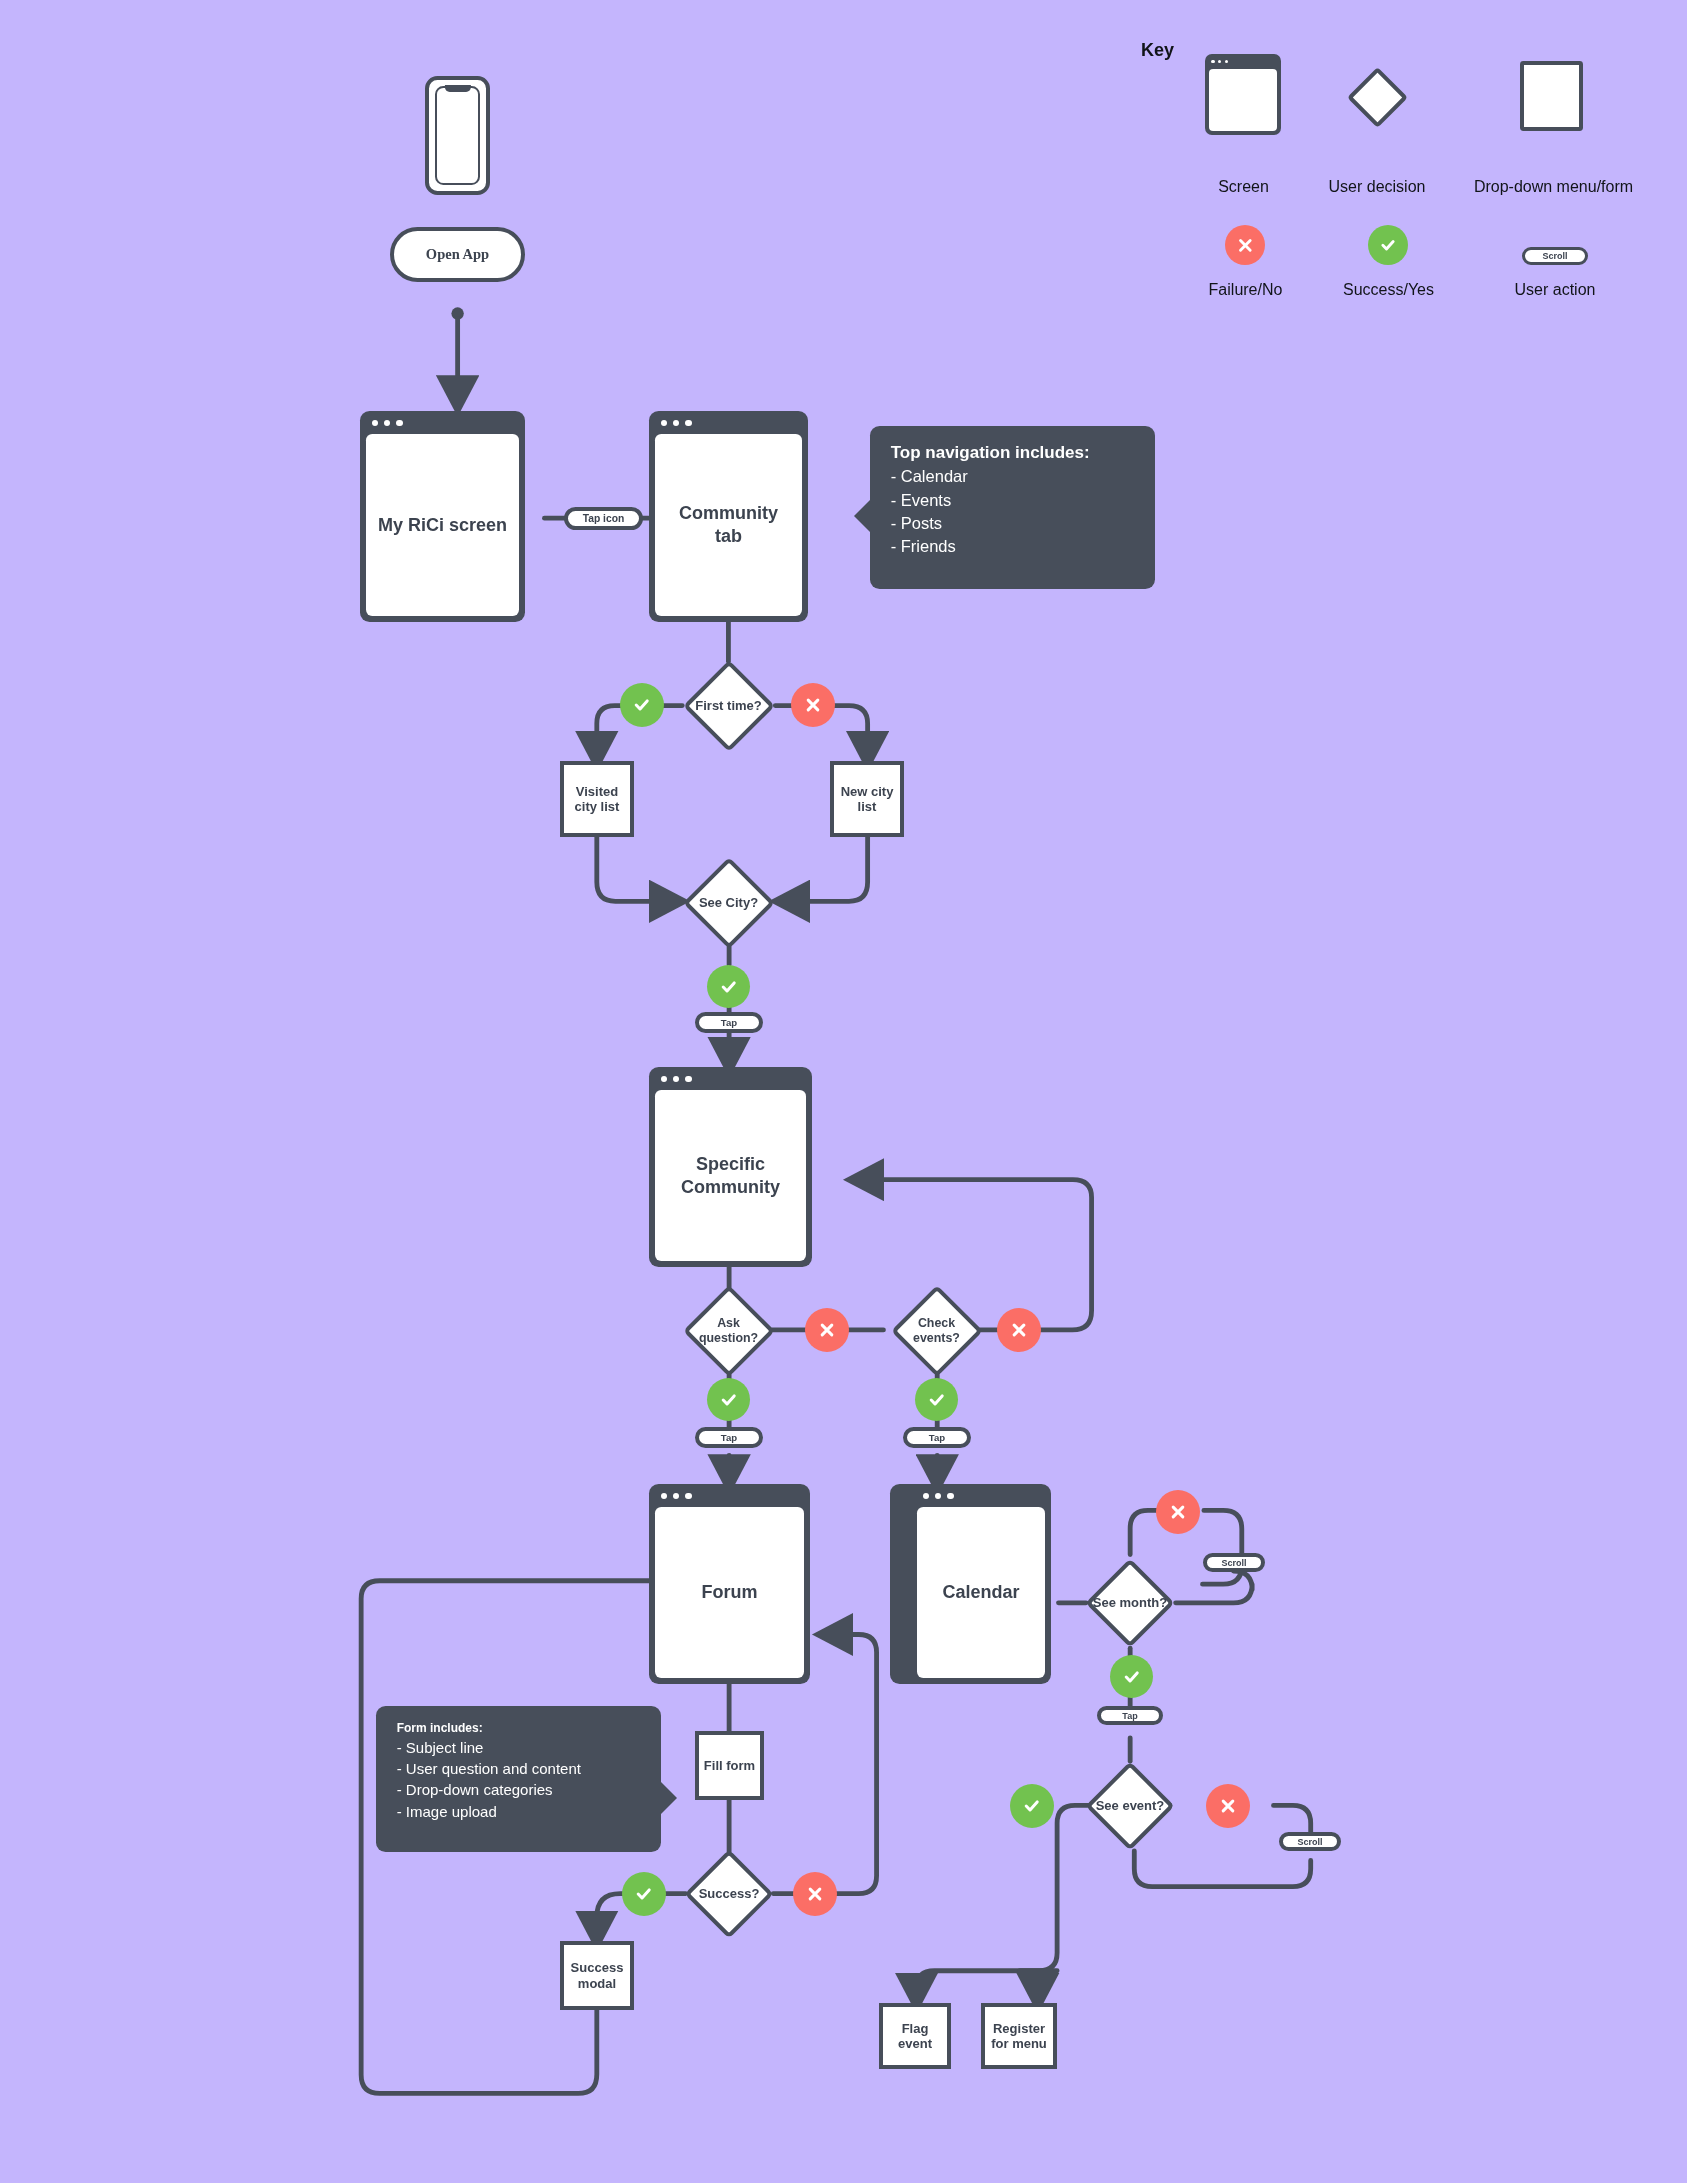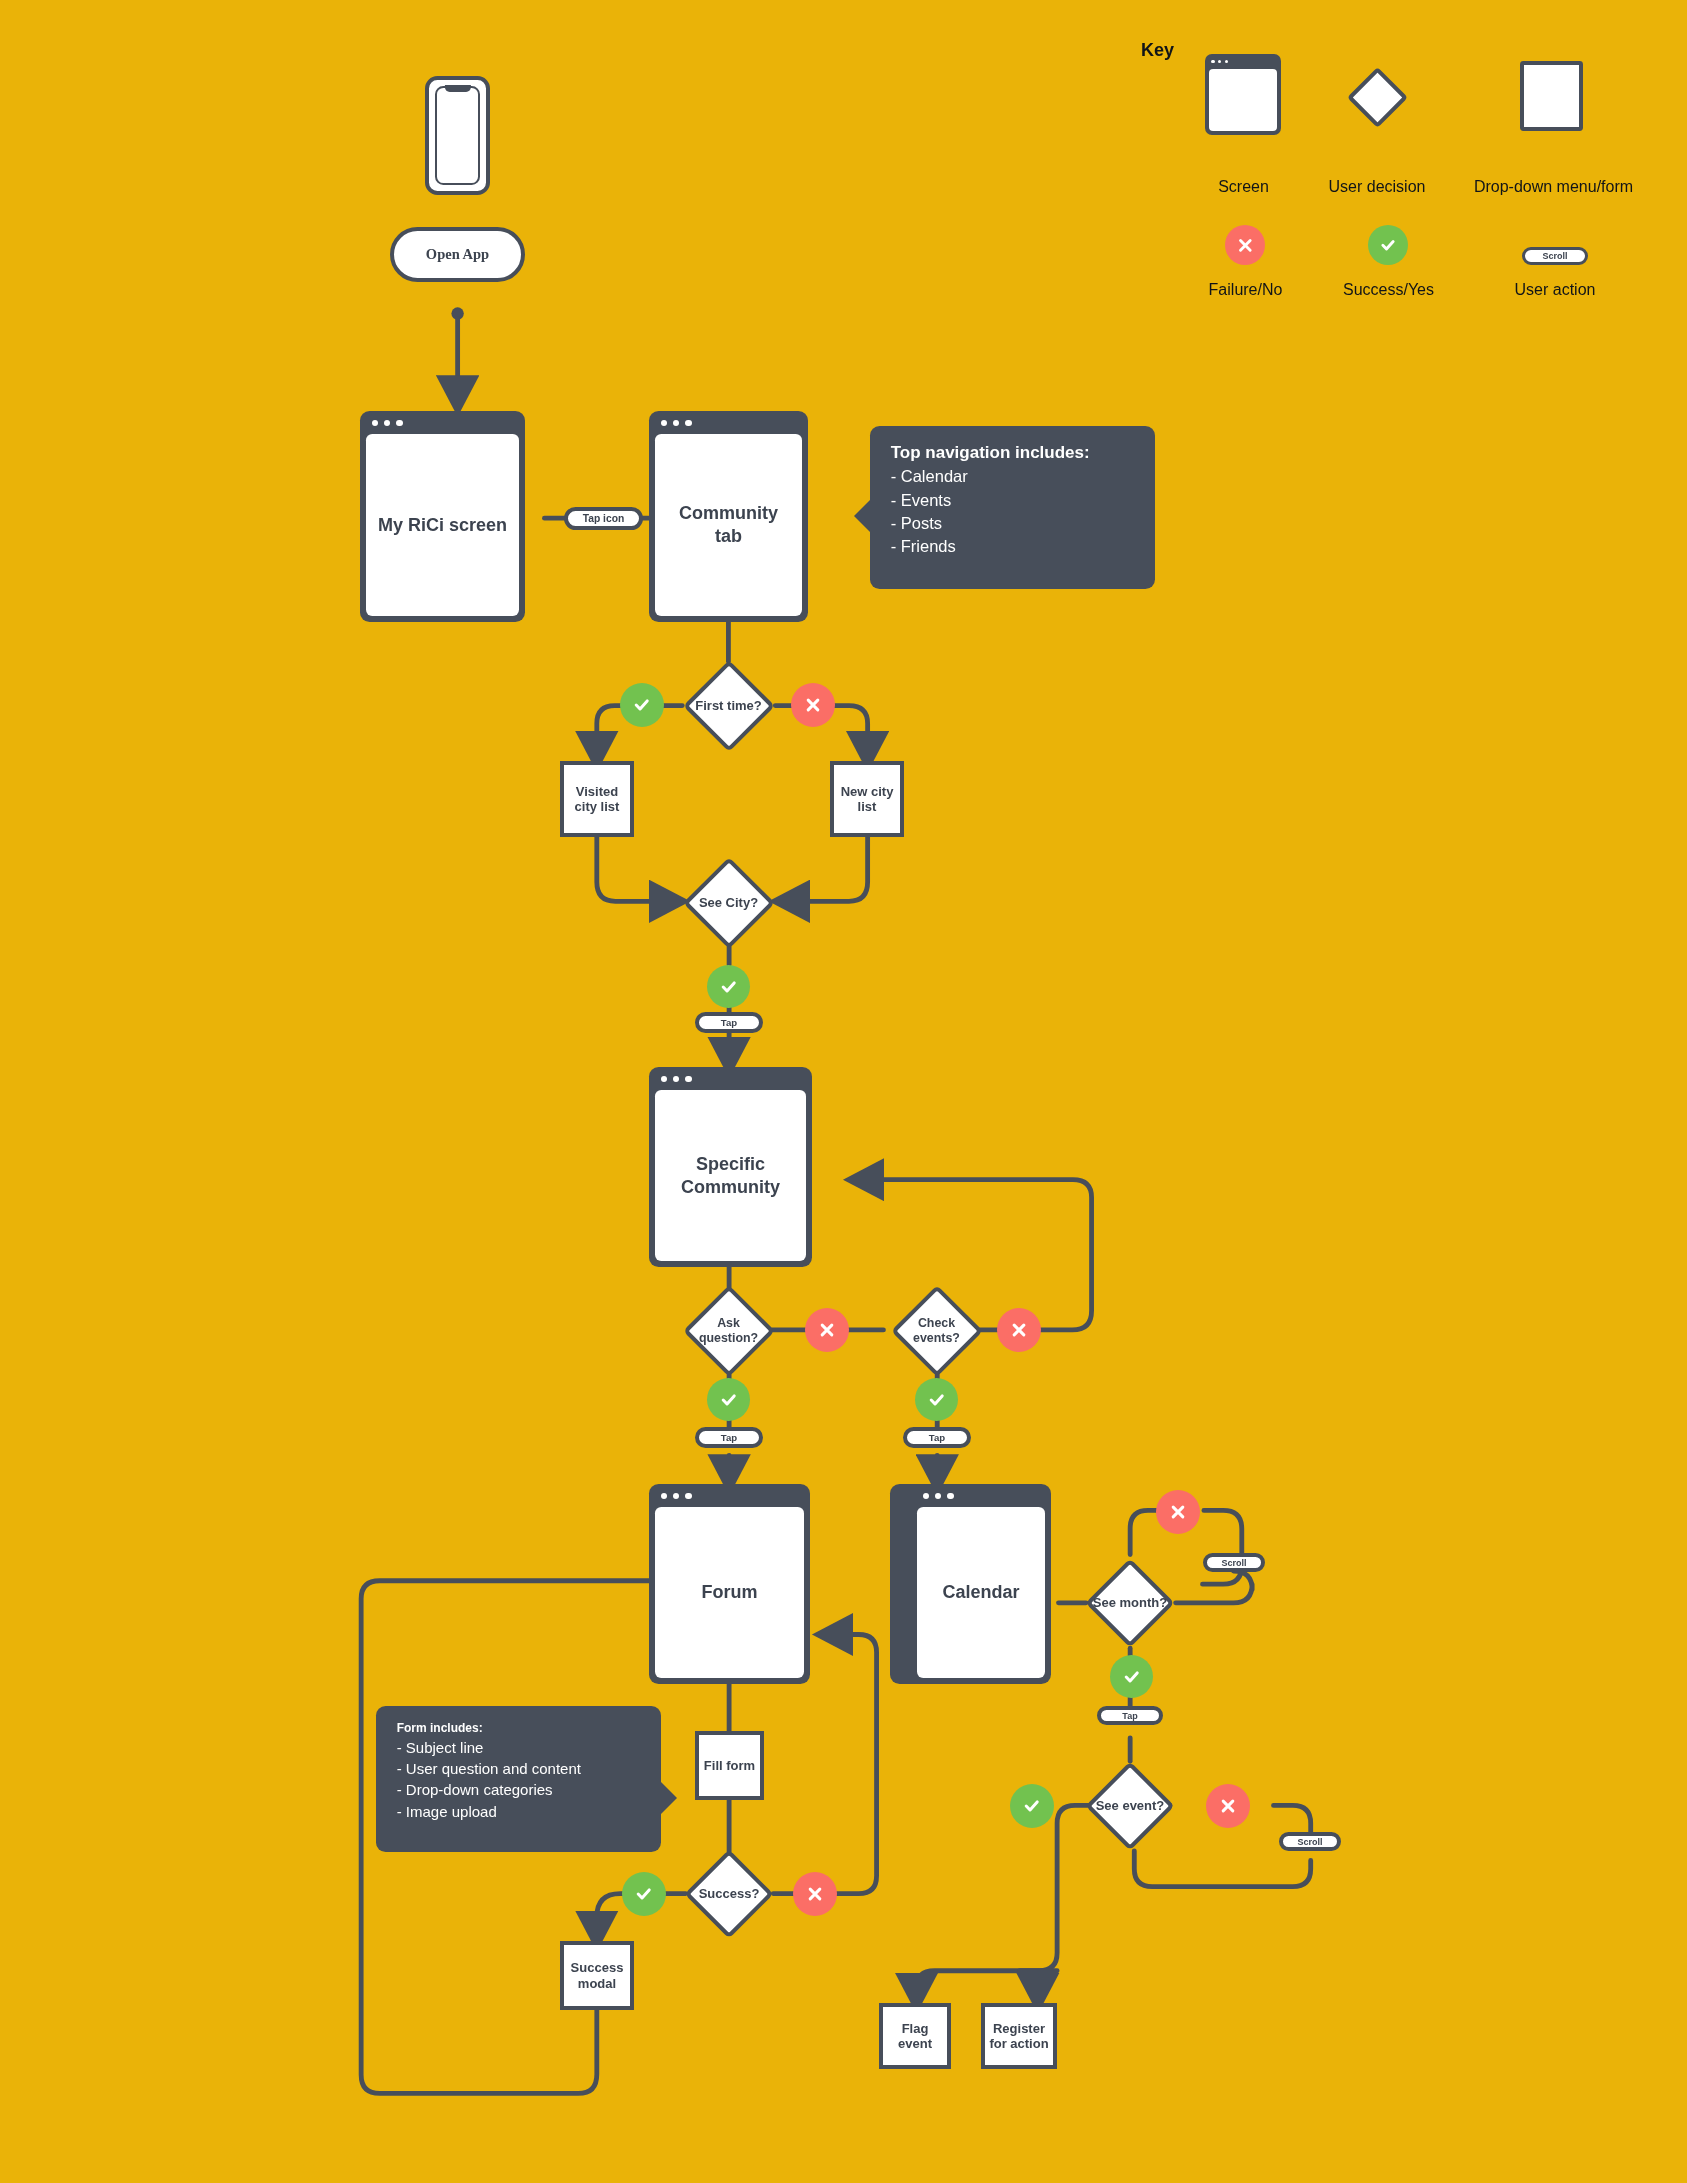--- a/index.html
+++ b/index.html
@@ -1,17 +1,17 @@
 <!DOCTYPE html>
 <html style="font-size:11px"><head>
 <meta charset="utf-8">
 <style>
   html,body{margin:0;padding:0;background:#ffffff;}
   body{width:1687px;height:2183px;font-family:"Liberation Sans",sans-serif;}
-  #stage{position:relative;width:1687px;height:2183px;overflow:hidden;background:#eab308;}
+  #stage{position:relative;width:1687px;height:2183px;overflow:hidden;background:#c4b5fd;}
   #wires{position:absolute;left:0;top:0;width:1687px;height:2183px;}
 
   
   .node{position:absolute;box-sizing:border-box;}
 
   
   .screen{background:#474E5A;border-radius:9.6px;display:flex;flex-direction:column;
           padding:0;}
   .screen .bar{height:23.4px;display:flex;align-items:center;gap:6.2px;padding-left:11.7px;}
   .screen .dot{width:6.2px;height:6.2px;border-radius:50%;background:#ffffff;}
@@ -417,17 +417,17 @@
   <div class="node pill" style="left:1279px;top:1832px;width:62px;height:19.3px;font-size:9px;">
     <span>Scroll</span>
   </div>
 
   <div class="node formbox" style="left:879px;top:2003px;width:72px;height:66px;">
     <div><span>Flag</span><br>
     <span>event</span></div>
   </div>
   <div class="node formbox" style="left:981px;top:2003px;width:76px;height:66px;">
     <div><span>Register</span><br>
-    <span>for action</span></div>
+    <span>for menu</span></div>
   </div>
 
 </div>
 
 
 </body></html>

